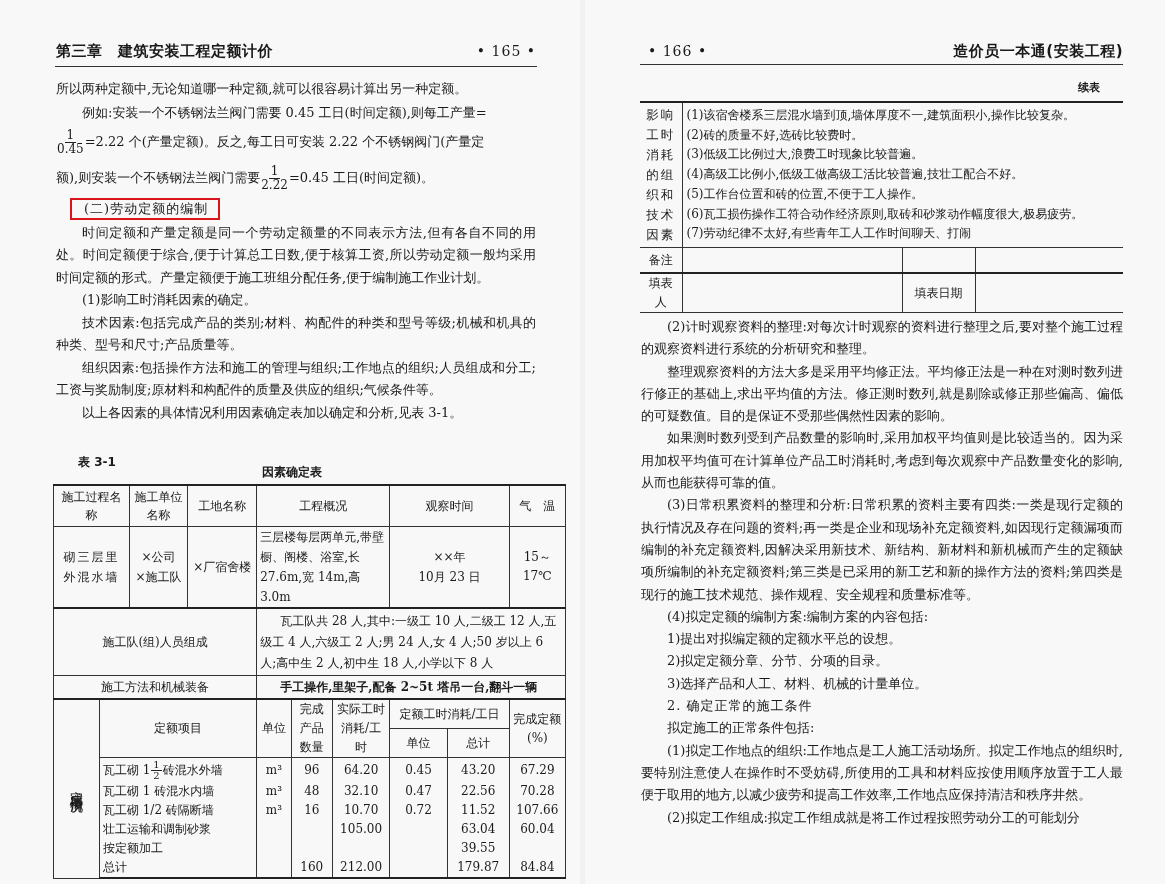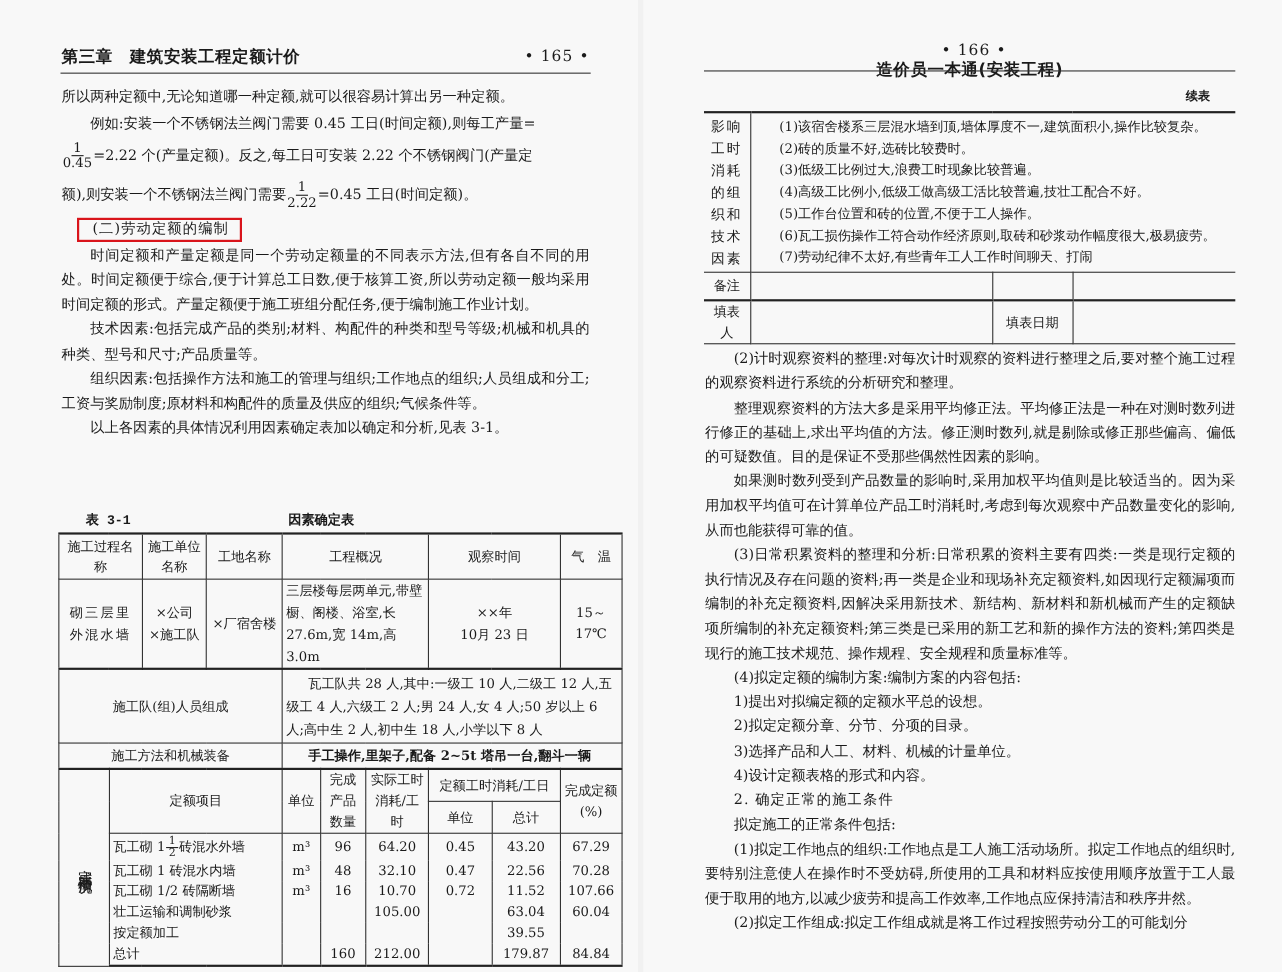--- a/index.html
+++ b/index.html
@@ -4,21 +4,21 @@
 <style>
   html, body { margin:0; padding:0; }
   body { width:1165px; height:884px; background:#f7f7f7; position:relative; overflow:hidden;
          font-family:"DejaVu Serif","Liberation Serif",serif; color:#1a1a1a; }
   .page { position:absolute; top:0; height:884px; background:#f8f8f8; }
   .page.left { left:0; width:580px; }
   .page.right { left:585px; width:580px; }
   .gutter { position:absolute; left:580px; top:0; width:5px; height:884px; background:#f1f1f1; }
   .runhead { position:absolute; top:38px; height:26px; display:flex; align-items:center; }
   .left .runhead { left:56px; width:480px; justify-content:space-between; }
-  .right .runhead { left:55px; width:483px; justify-content:space-between;flex-direction:column; }
+  .right .runhead { left:55px; width:483px; justify-content:space-between; }
   .chap { font-family:"DejaVu Sans","Liberation Sans",sans-serif; font-weight:bold; font-size:15px; letter-spacing:0.5px; }
   .pno { font-size:14px; letter-spacing:1px; }
   .rule { position:absolute; height:0; border-top:1.5px solid #333; }
   .body-text { position:absolute; font-size:13px; line-height:22.5px; text-align:justify; }
   .left .body-text { left:56px; width:480px; }
   .right .body-text { left:56px; width:482px; }
   .p { margin:0; }
   .ind { text-indent:26px; }
   .sub { padding-left:26px; }
   .hl { display:inline-block; border:2px solid #d9141b; padding:0 10px 0 12px; margin-left:14px; line-height:18px; letter-spacing:1px; }
@@ -57,26 +57,27 @@
         </span><span>=2.22 个(产量定额)。反之,每工日可安装 2.22 个不锈钢阀门(产量定</span>
     </p>
     <p class="p" style="line-height:38px;">
       <span>额),则安装一个不锈钢法兰阀门需要</span><span class="frac">
           <span class="num">1</span>
           <span>2.22</span>
         </span><span>=0.45 工日(时间定额)。</span>
     </p>
     <p class="p" style="line-height:23px;"><span class="hl">(二)劳动定额的编制</span></p>
     <p class="p ind" style="margin-top:2px;">时间定额和产量定额是同一个劳动定额量的不同表示方法,但有各自不同的用处。时间定额便于综合,便于计算总工日数,便于核算工资,所以劳动定额一般均采用时间定额的形式。产量定额便于施工班组分配任务,便于编制施工作业计划。</p>
+    <p class="p sub">(1)影响工时消耗因素的确定。</p>
     <p class="p ind">技术因素:包括完成产品的类别;材料、构配件的种类和型号等级;机械和机具的种类、型号和尺寸;产品质量等。</p>
     <p class="p ind">组织因素:包括操作方法和施工的管理与组织;工作地点的组织;人员组成和分工;工资与奖励制度;原材料和构配件的质量及供应的组织;气候条件等。</p>
     <p class="p ind">以上各因素的具体情况利用因素确定表加以确定和分析,见表 3-1。</p>
   </div>
 
-  <span class="caption" style="left:78px; top:464px;font-family:Liberation Mono, monospace;">表 3-1</span>
+  <span class="caption" style="left:78px; top:454px;">表 3-1</span>
   <span class="caption" style="left:262px; top:464px;">因素确定表</span>
 
   <table class="t31">
     <colgroup>
       <col style="width:40px">
         <col style="width:26px">
         <col style="width:51px">
         <col style="width:60px">
       <col style="width:30px">
         <col style="width:36px">
@@ -201,21 +202,21 @@
   <table class="cont">
     <colgroup>
         <col style="width:42px">
         <col style="width:220px">
         <col style="width:73px">
         <col style="width:148px">
       </colgroup>
     <tbody>
         <tr>
       <td style="border-left:none; border-top:2px solid #222; height:144px; font-size:12.5px; line-height:20px; letter-spacing:2px; padding:0 2px;">影响工时消耗的组织和技术因素</td>
-      <td colspan="3" class="lt" style="border-right:none; border-top:2px solid #222; padding-left:26px; line-height:19.8px; font-size:12px;">
+      <td colspan="3" class="lt" style="border-right:none; border-top:2px solid #222; padding-left:4px; line-height:19.8px; font-size:12px;">
         <div>(1)该宿舍楼系三层混水墙到顶,墙体厚度不一,建筑面积小,操作比较复杂。</div>
         <div>(2)砖的质量不好,选砖比较费时。</div>
         <div>(3)低级工比例过大,浪费工时现象比较普遍。</div>
         <div>(4)高级工比例小,低级工做高级工活比较普遍,技壮工配合不好。</div>
         <div>(5)工作台位置和砖的位置,不便于工人操作。</div>
         <div>(6)瓦工损伤操作工符合动作经济原则,取砖和砂浆动作幅度很大,极易疲劳。</div>
         <div>(7)劳动纪律不太好,有些青年工人工作时间聊天、打闹</div>
       </td>
     </tr>
     <tr>
@@ -235,19 +236,18 @@
 
   <div class="body-text" style="top:316px; line-height:22.3px;">
     <p class="p ind">(2)计时观察资料的整理:对每次计时观察的资料进行整理之后,要对整个施工过程的观察资料进行系统的分析研究和整理。</p>
     <p class="p ind">整理观察资料的方法大多是采用平均修正法。平均修正法是一种在对测时数列进行修正的基础上,求出平均值的方法。修正测时数列,就是剔除或修正那些偏高、偏低的可疑数值。目的是保证不受那些偶然性因素的影响。</p>
     <p class="p ind">如果测时数列受到产品数量的影响时,采用加权平均值则是比较适当的。因为采用加权平均值可在计算单位产品工时消耗时,考虑到每次观察中产品数量变化的影响,从而也能获得可靠的值。</p>
     <p class="p ind">(3)日常积累资料的整理和分析:日常积累的资料主要有四类:一类是现行定额的执行情况及存在问题的资料;再一类是企业和现场补充定额资料,如因现行定额漏项而编制的补充定额资料,因解决采用新技术、新结构、新材料和新机械而产生的定额缺项所编制的补充定额资料;第三类是已采用的新工艺和新的操作方法的资料;第四类是现行的施工技术规范、操作规程、安全规程和质量标准等。</p>
     <p class="p ind">(4)拟定定额的编制方案:编制方案的内容包括:</p>
     <p class="p sub">1)提出对拟编定额的定额水平总的设想。</p>
     <p class="p sub">2)拟定定额分章、分节、分项的目录。</p>
     <p class="p sub">3)选择产品和人工、材料、机械的计量单位。</p>
-    <p class="p sub">4)设计定额表格的形式和内容。</p>
     <p class="p sub" style="letter-spacing:1px;">2. 确定正常的施工条件</p>
     <p class="p sub">拟定施工的正常条件包括:</p>
     <p class="p ind">(1)拟定工作地点的组织:工作地点是工人施工活动场所。拟定工作地点的组织时,要特别注意使人在操作时不受妨碍,所使用的工具和材料应按使用顺序放置于工人最便于取用的地方,以减少疲劳和提高工作效率,工作地点应保持清洁和秩序井然。</p>
     <p class="p ind">(2)拟定工作组成:拟定工作组成就是将工作过程按照劳动分工的可能划分</p>
   </div>
 </div>
 
 </body></html>

